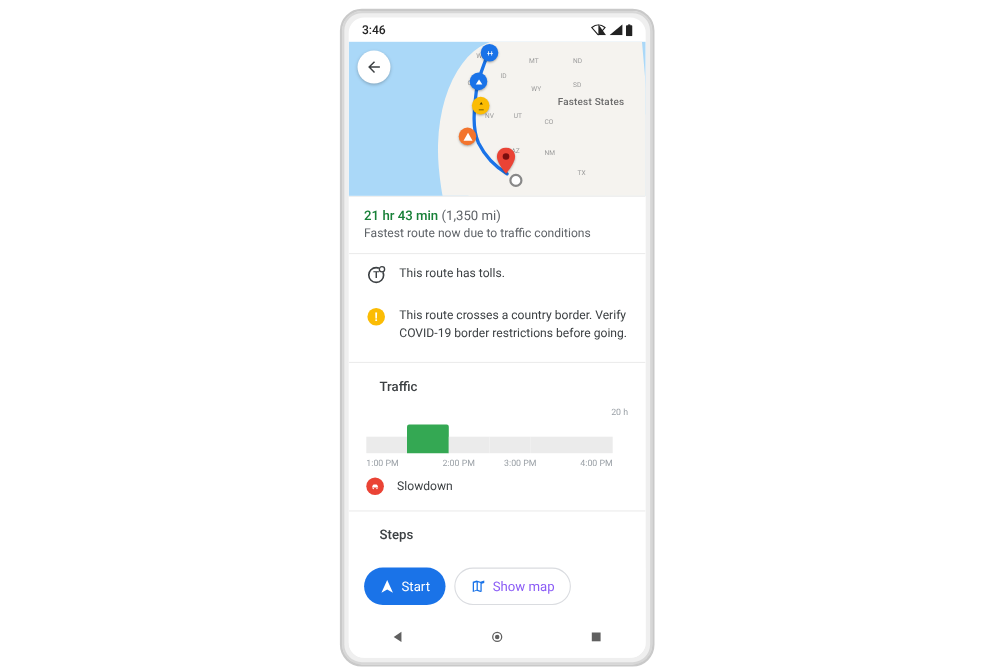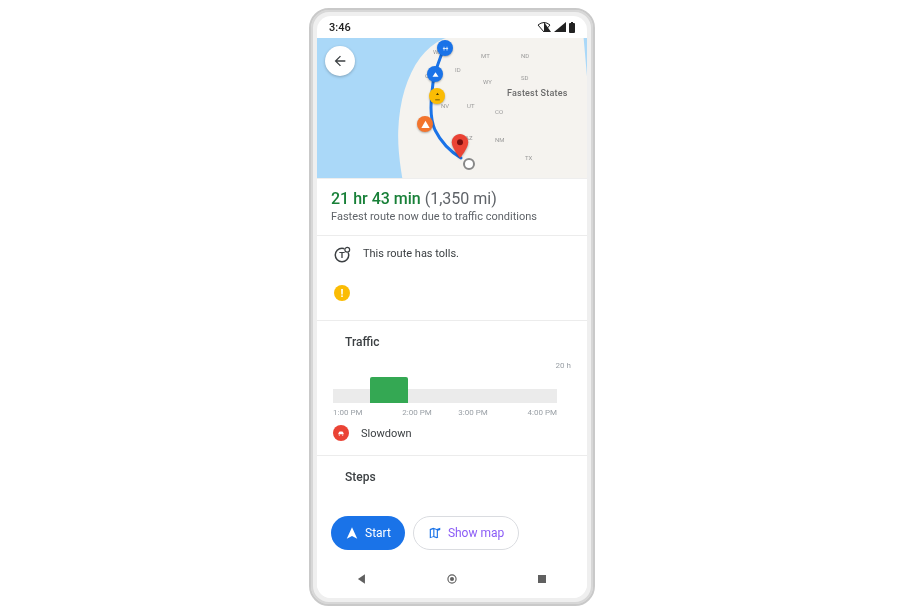--- a/index.html
+++ b/index.html
@@ -21,21 +21,21 @@
   .back-btn{position:absolute;top:8px;left:8px;width:30px;height:30px;border-radius:50%;background:#fff;box-shadow:0 1px 3px rgba(0,0,0,.25);display:flex;align-items:center;justify-content:center;cursor:pointer;}
   .route-line{position:absolute;}
   .pin{position:absolute;width:16px;height:16px;}
   .pin-circle{width:16px;height:16px;border-radius:50%;display:flex;align-items:center;justify-content:center;box-shadow:0 1px 2px rgba(0,0,0,.3);}
   .pin-start{position:absolute;width:8px;height:8px;background:#fff;border:2px solid #888;border-radius:50%;}
   .map-pin-red{position:absolute;}
   .map-pin-red svg{display:block;filter:drop-shadow(0 1px 1px rgba(0,0,0,.3));}
   
   .sheet{flex:1;overflow:hidden;display:flex;flex-direction:column;border-top:1px solid #eee;}
   .eta-row{padding:10px 14px 4px 14px;}
-  .eta{font-size:16px;}
+  .eta{font-size:12px;}
   .eta .time{color:#188038;font-weight:500;}
   .eta .dist{color:#5f6368;}
   .eta-sub{font-size:11px;color:#5f6368;margin-top:2px;}
   .divider{height:1px;background:#ececec;margin:8px 0 0 0;}
   .notice{display:flex;align-items:flex-start;gap:12px;padding:10px 16px;}
   .notice .nicon{flex:0 0 18px;height:18px;display:flex;align-items:center;justify-content:center;}
   .notice .ntext{font-size:11px;color:#3c4043;line-height:1.45;}
   .warn-badge{width:16px;height:16px;border-radius:50%;background:#fbbc04;display:flex;align-items:center;justify-content:center;}
   .warn-badge span{color:#fff;font-weight:700;font-size:11px;line-height:1;}
   .section-title{font-size:12px;color:#3c4043;font-weight:500;padding:14px 16px 0 28px;}
@@ -177,20 +177,21 @@
           </div>
           <div class="ntext">This route has tolls.</div>
         </div>
 
         <div class="notice">
           <div class="nicon">
             <div class="warn-badge">
                 <span>!</span>
               </div>
           </div>
+          <div class="ntext">This route crosses a country border. Verify COVID-19 border restrictions before going.</div>
         </div>
 
         <div class="divider"></div>
 
         <div class="section-title">Traffic</div>
         <div class="traffic">
           <div class="traffic-chart">
             <span class="tick-right">20 h</span>
             <div class="bars" id="traffic-bars">
                 <div class="bar">

